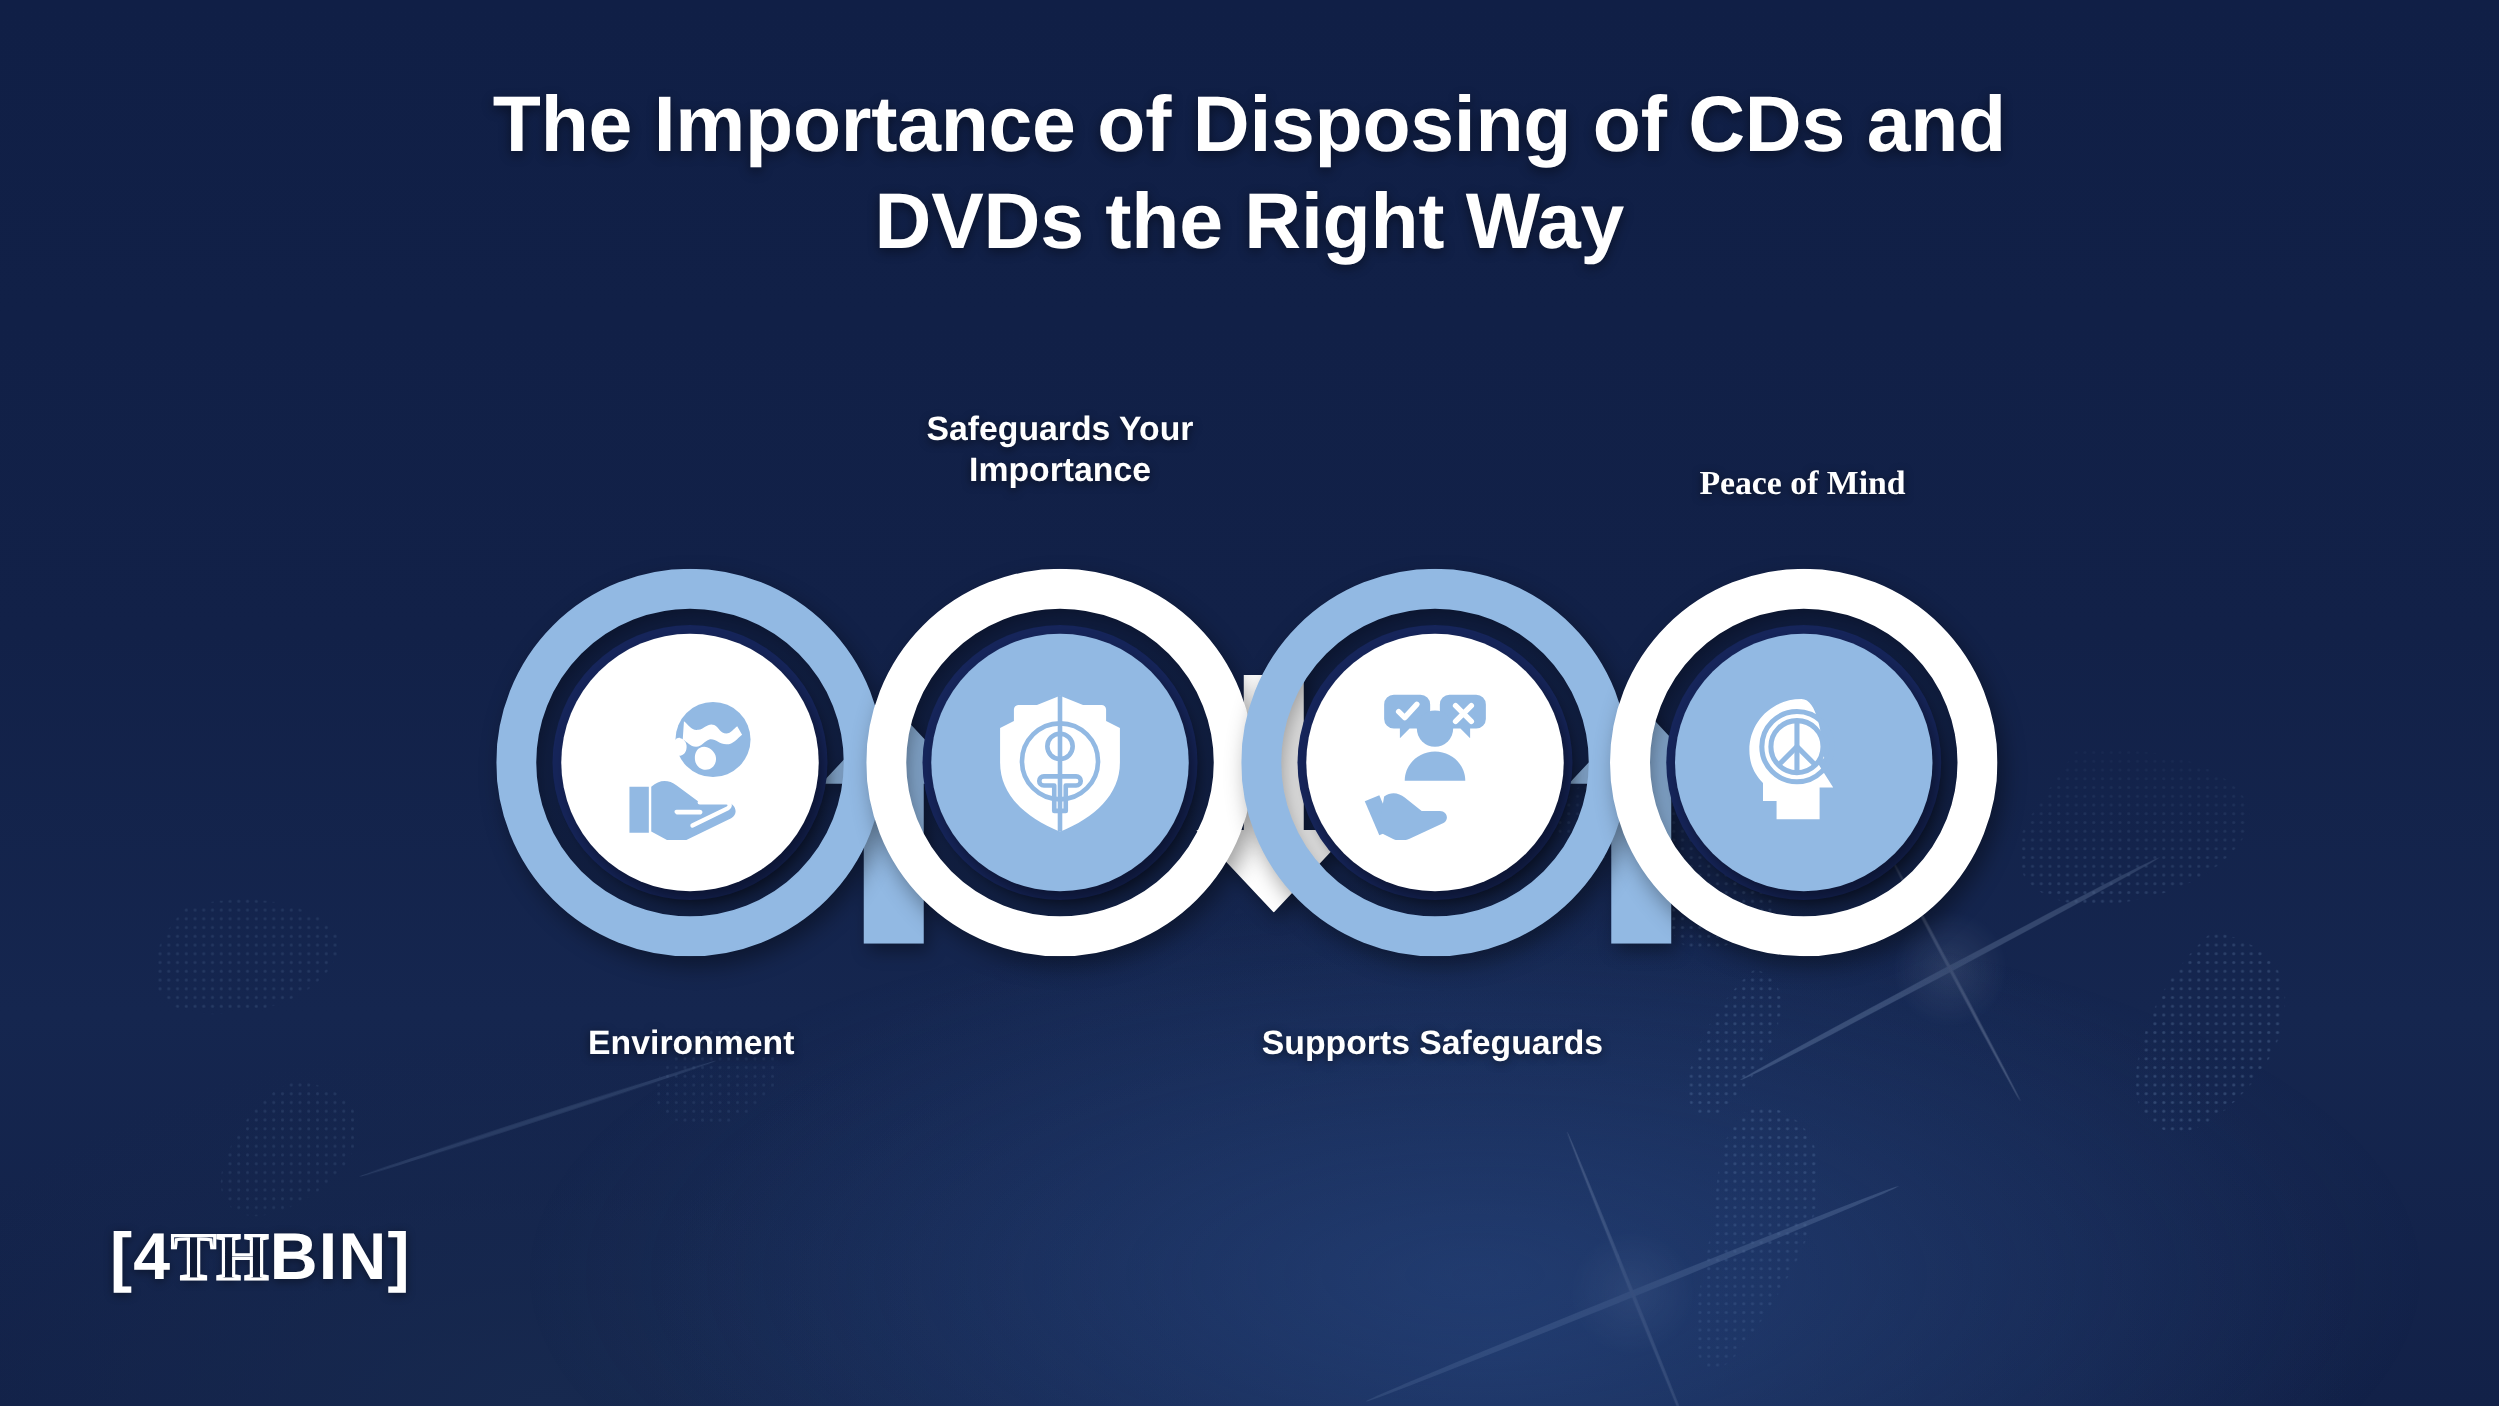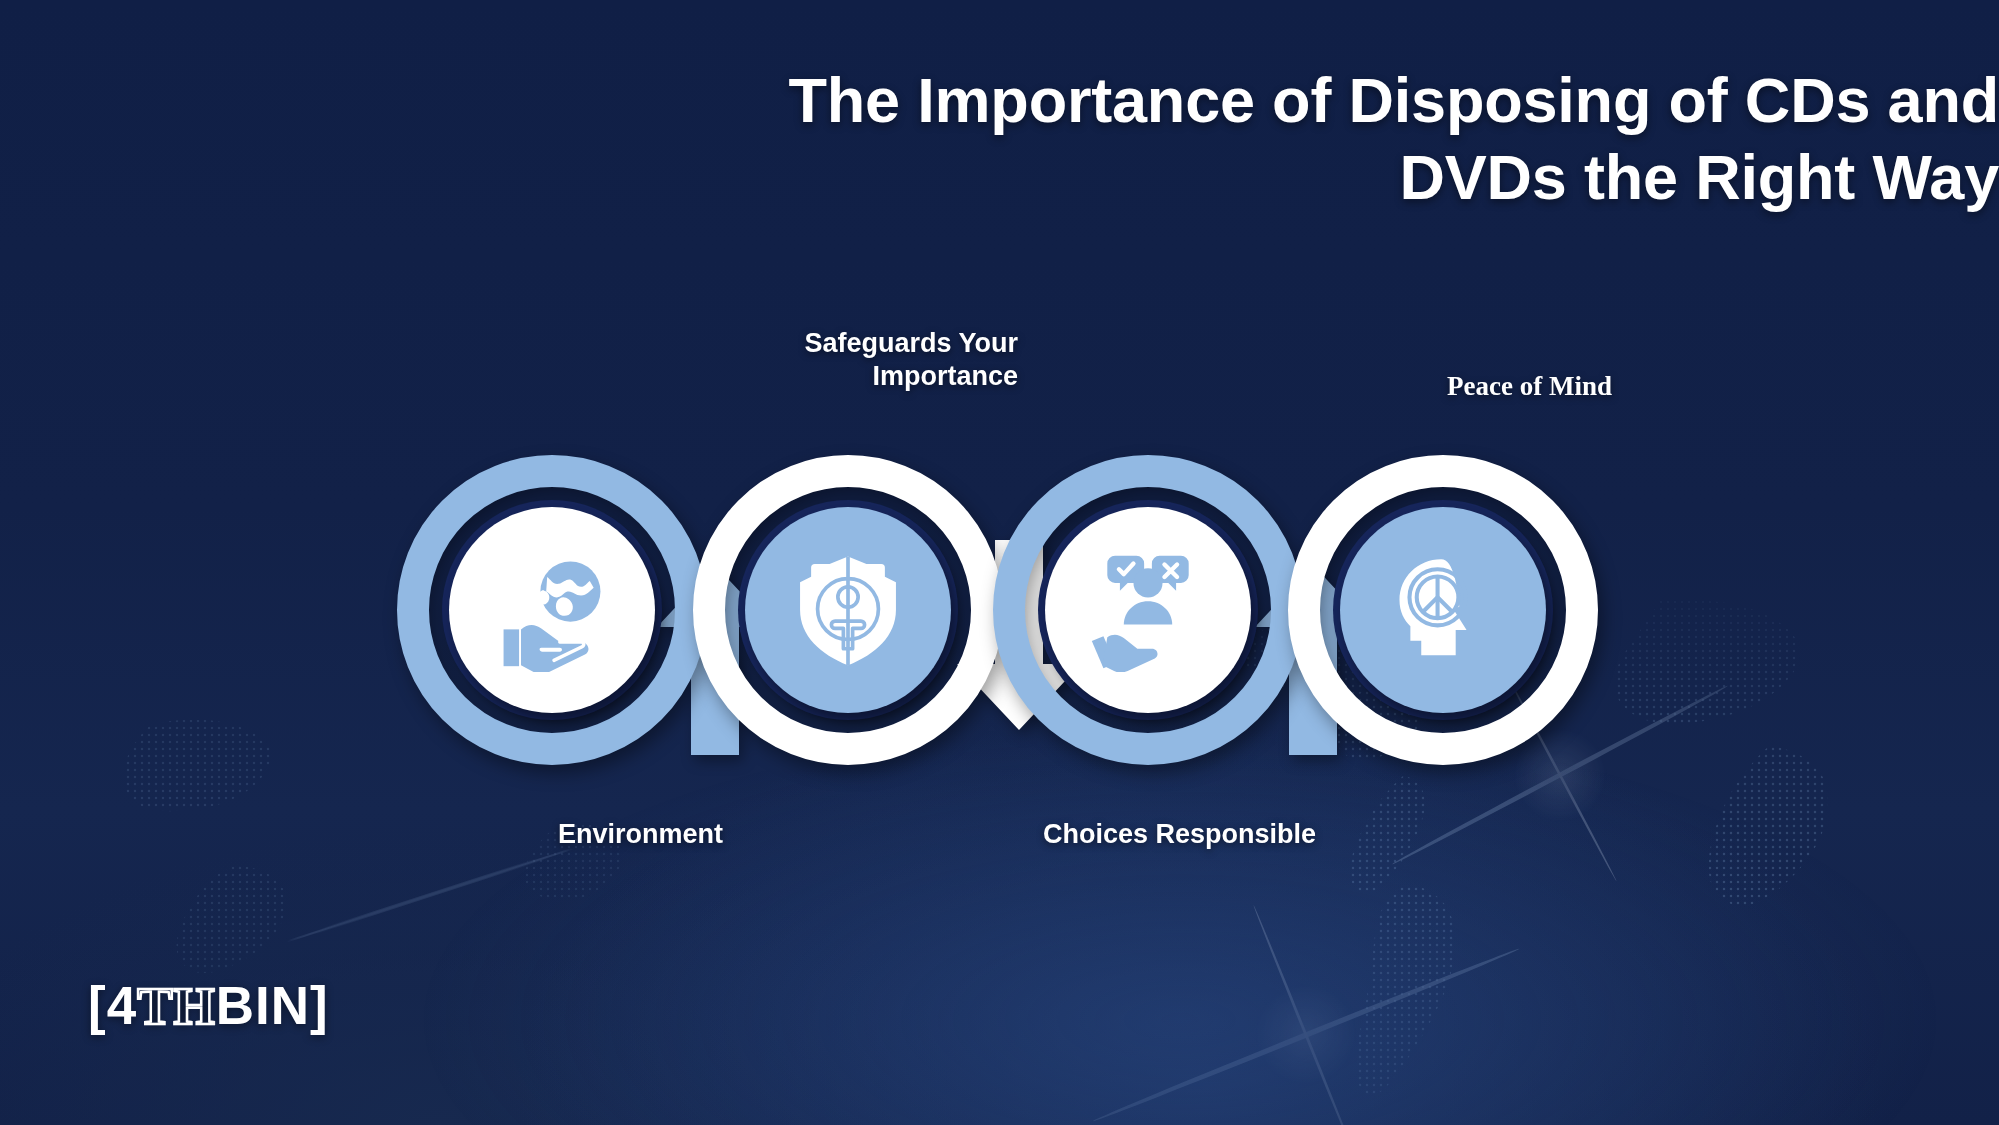--- a/index.html
+++ b/index.html
@@ -23,21 +23,21 @@
     opacity:.5;pointer-events:none;
     -webkit-mask-image:linear-gradient(180deg,rgba(0,0,0,0) 0%,rgba(0,0,0,.75) 28%,rgba(0,0,0,1) 58%,rgba(0,0,0,.55) 100%);
             mask-image:linear-gradient(180deg,rgba(0,0,0,0) 0%,rgba(0,0,0,.75) 28%,rgba(0,0,0,1) 58%,rgba(0,0,0,.55) 100%);
   }
   #bg-glow{
     position:absolute;inset:0;pointer-events:none;
   }
   
   #title{
     position:absolute;top:62px;left:0;width:1999px;
-    text-align:right;color:#ffffff;
+    text-align:center;color:#ffffff;
     font-size:63px;font-weight:bold;line-height:1.22;
     letter-spacing:-0.2px;
     text-shadow:0 3px 9px rgba(0,0,0,.45);
   }
   
   #diagram{position:absolute;left:0;top:0;width:1999px;height:1125px;}
   .node{position:absolute;width:310px;height:310px;}
   .ring{
     position:absolute;inset:0;border-radius:50%;
     filter:drop-shadow(5px 8px 9px rgba(0,0,0,.38));
@@ -46,21 +46,21 @@
   .inner{
     position:absolute;left:52px;top:52px;width:206px;height:206px;border-radius:50%;
     display:flex;align-items:center;justify-content:center;
     box-shadow:5px 8px 11px rgba(0,0,0,.42);
   }
   .inner svg{display:block;}
   .arrow{position:absolute;filter:drop-shadow(4px 6px 7px rgba(0,0,0,.35));}
   
   .caption{
     position:absolute;color:#ffffff;font-size:27px;font-weight:bold;
-    line-height:1.22;text-align:right;width:340px;
+    line-height:1.22;text-align:center;width:340px;
     text-shadow:0 2px 7px rgba(0,0,0,.5);
   }
   
   #logo{
     position:absolute;left:88px;top:975px;
     font-size:53px;font-weight:bold;letter-spacing:1px;
     color:#ffffff;display:flex;align-items:baseline;
     text-shadow:0 2px 8px rgba(0,0,0,.45);
   }
   #logo .hollow{
@@ -234,21 +234,21 @@
   <div class="caption" style="left:383px;top:818px;">
     <div>Environment</div>
   </div>
 
   <div class="caption" style="left:678px;top:327px;">
     <div>Safeguards Your</div>
     <div>Importance</div>
   </div>
 
   <div class="caption" style="left:976px;top:818px;">
-    <div>Choices Responsible</div>
+    <div>Supports Safeguards</div>
   </div>
 
   <div class="caption" style="left:1272px;top:370px;font-family:Liberation Serif, serif;">
     <div>Peace of Mind</div>
     <div></div>
   </div>
 </div>
 
 <div id="logo">
   <span>[</span>

